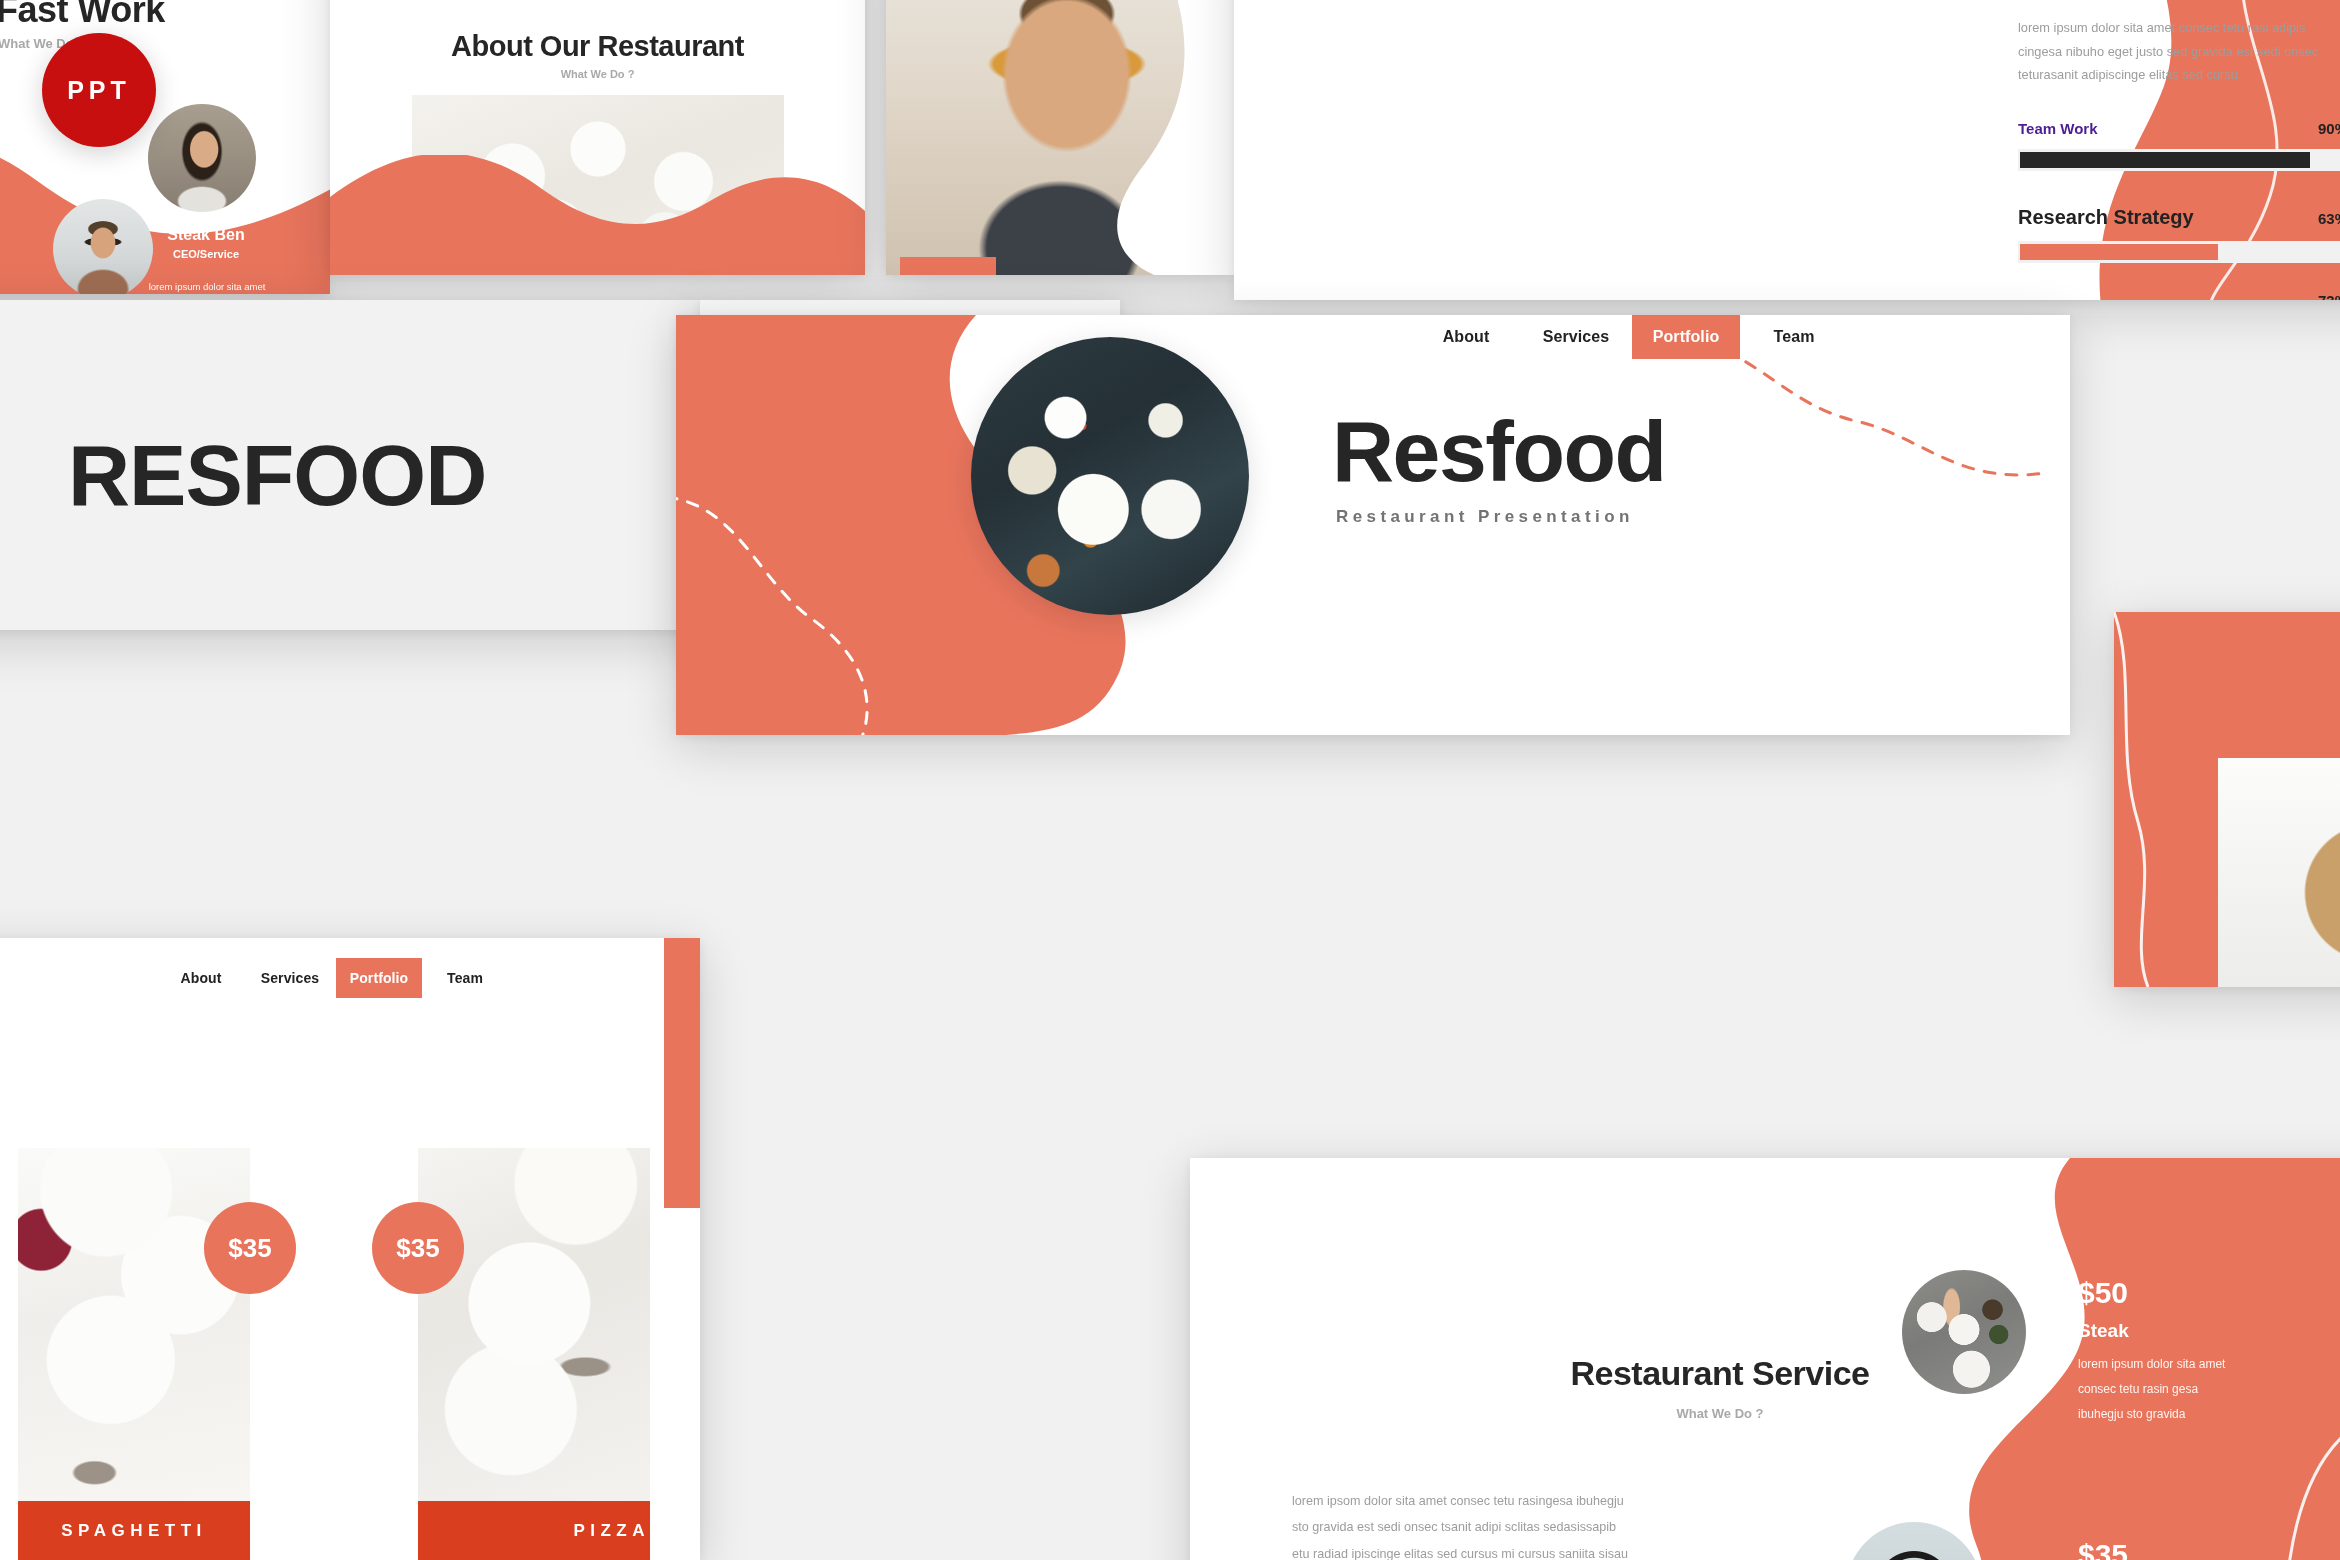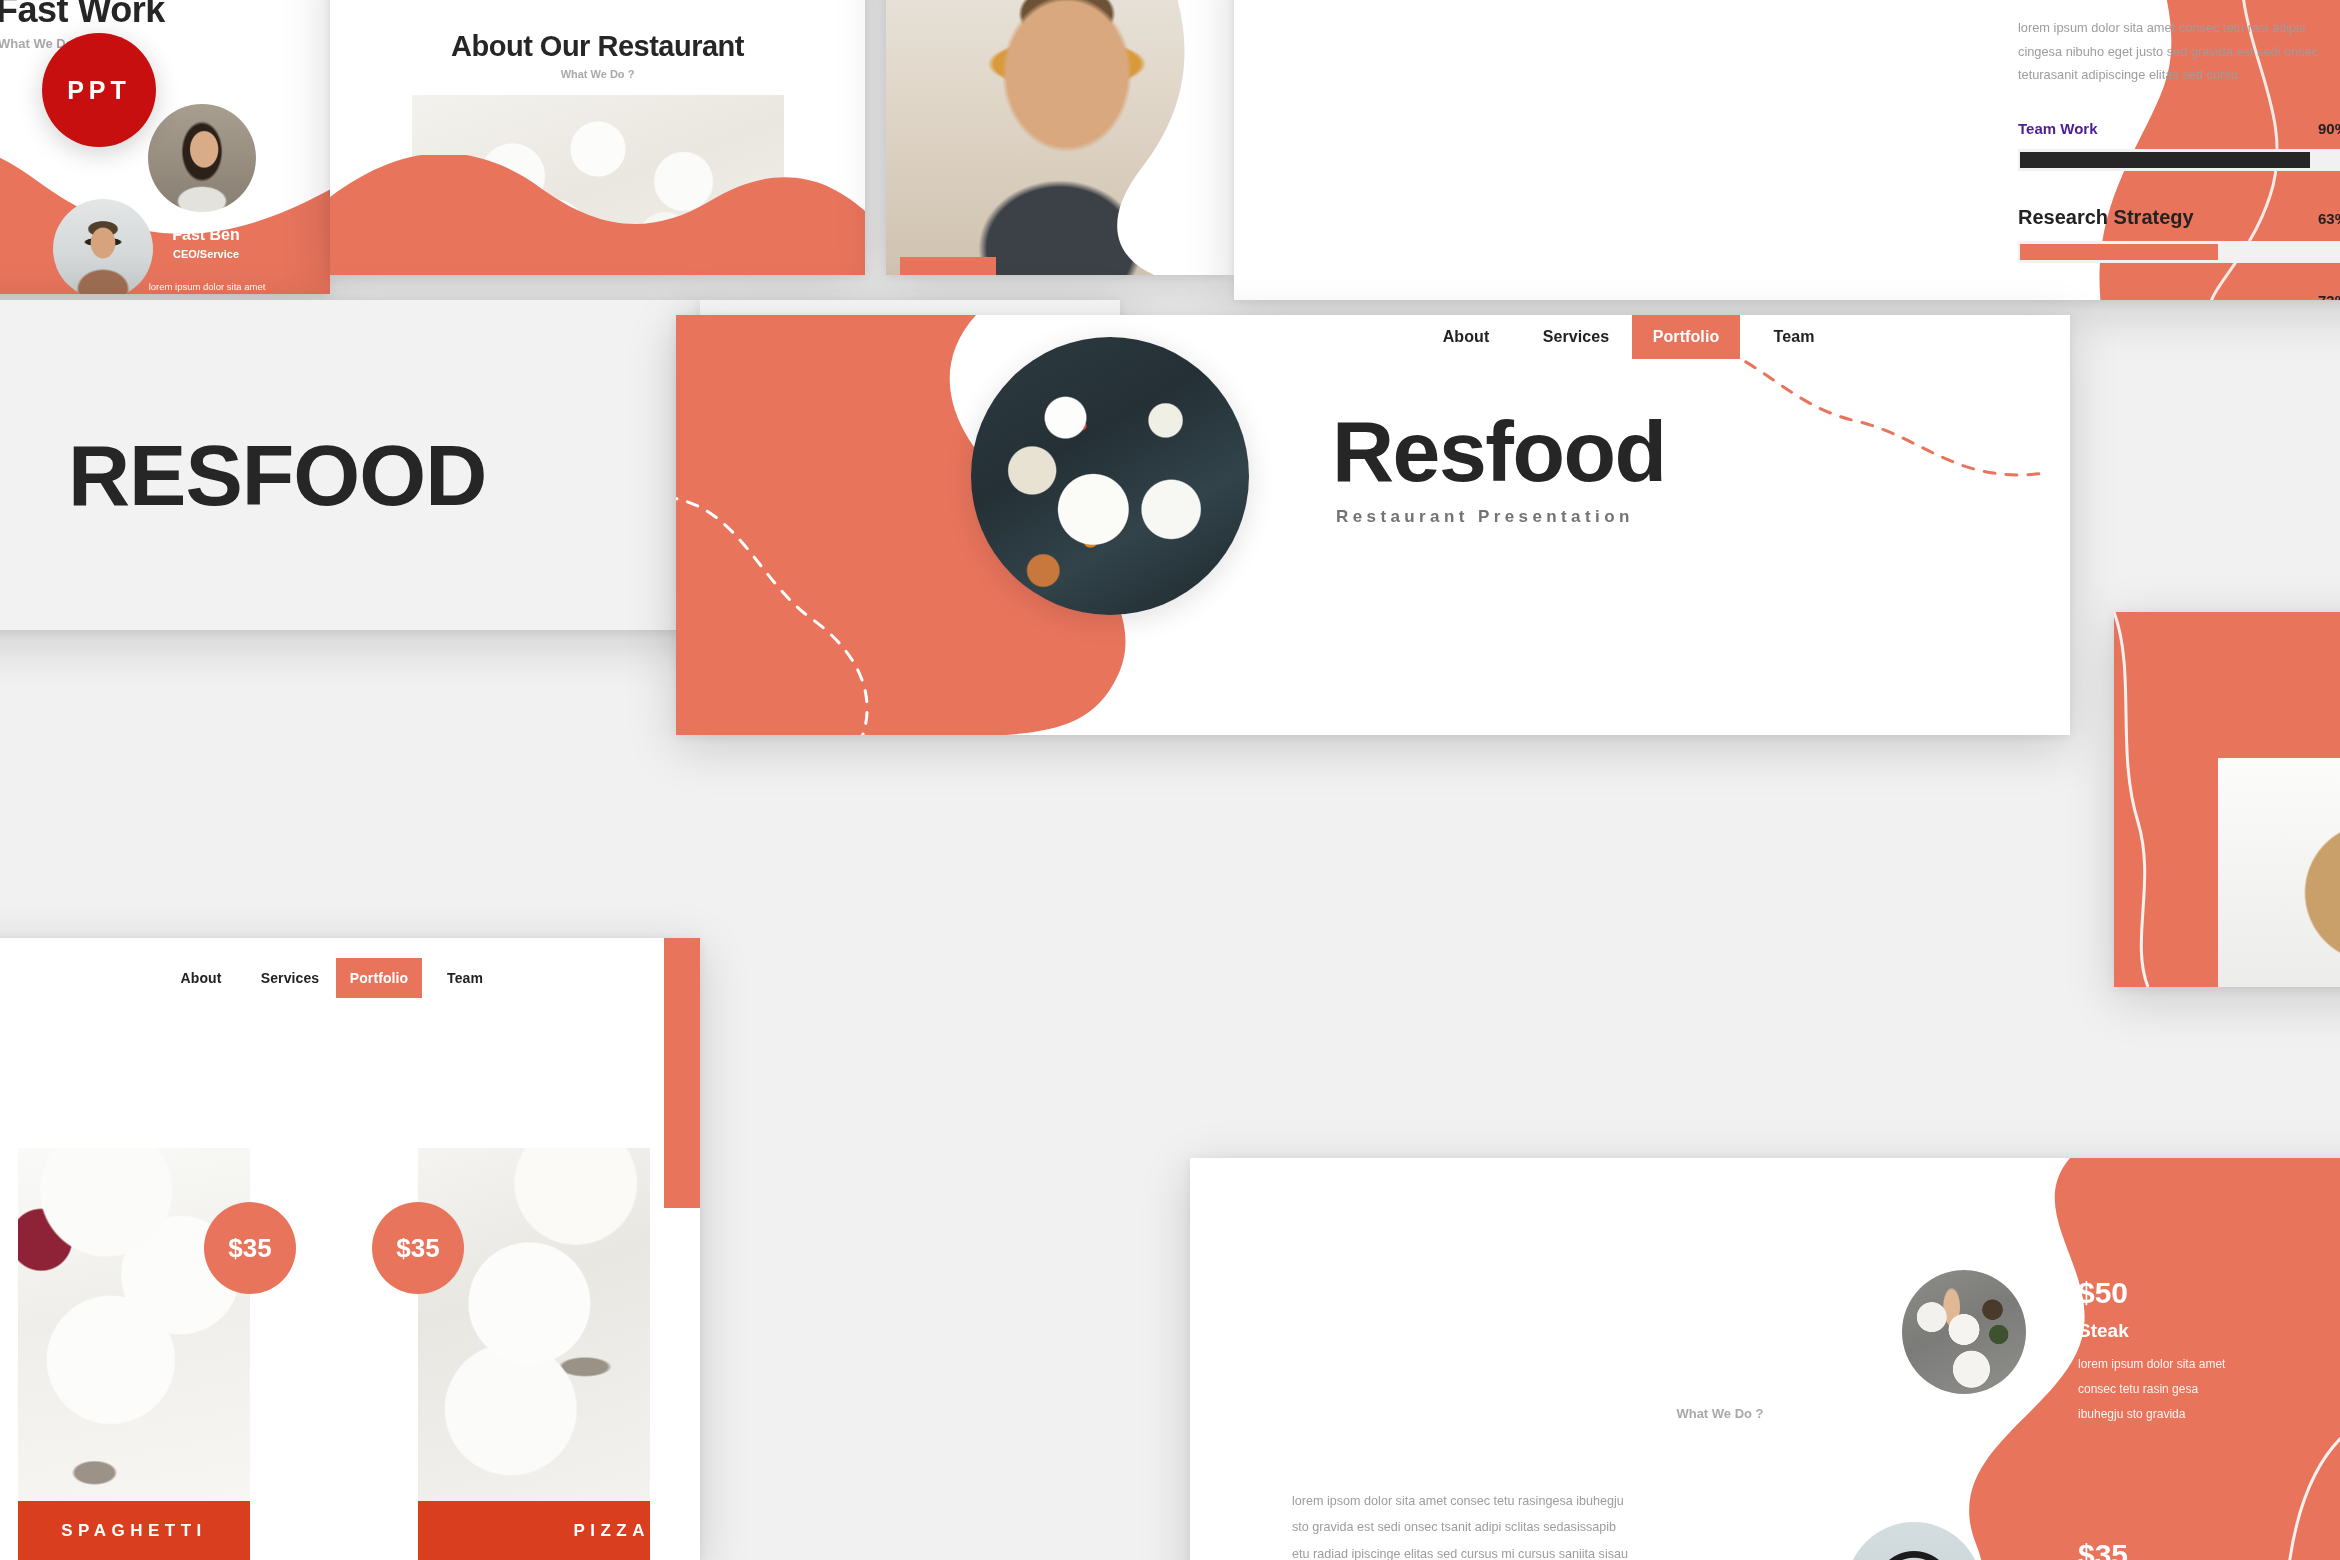--- a/index.html
+++ b/index.html
@@ -158,21 +158,21 @@
                 background:#E8745C;
                 clip-path:path('M0,60 C90,-12 180,-22 268,44 C352,106 440,118 560,52 L560,160 L0,160 Z');"></div>
 
     <div class="h-title" style="position:absolute; left:226px; top:36px; font-size:36px;">Fast Work</div>
     <div class="h-sub" style="position:absolute; left:228px; top:82px; font-size:13px;">What We Do ?</div>
 
     <div class="circ ph ph-woman" style="position:absolute; left:378px; top:150px; width:108px; height:108px;"></div>
     <div class="circ ph ph-guy2" style="position:absolute; left:283px; top:245px; width:100px; height:100px;"></div>
 
     <div style="position:absolute; left:368px; top:272px; width:136px; text-align:center;
-                font-size:16px; font-weight:800; color:#fff;">Fast Ben</div>
+                font-size:16px; font-weight:800; color:#fff;">Steak Ben</div>
     <div style="position:absolute; left:368px; top:294px; width:136px; text-align:center;
                 font-size:11px; font-weight:700; color:#fff;">CEO/Service</div>
     <div style="position:absolute; left:344px; top:324px; width:186px; text-align:center;
                 font-size:9.5px; color:#fff; line-height:1.95;">
       <div>lorem ipsum dolor sita amet</div>
 
     </div>
   </div>
 
   <div class="circ" style="position:absolute; left:42px; top:33px; width:114px; height:114px;
@@ -288,20 +288,21 @@
   </div>
 
   <div class="slide shadow" style="left:1190px; top:1158px; width:1210px; height:470px;">
     <div class="nav" style="left:866px; top:20px; height:40px; font-size:13px;">
       <div class="item" style="width:82px;">About</div>
       <div class="item" style="width:88px;">Services</div>
       <div class="item active" style="width:82px;">Portfolio</div>
       <div class="item" style="width:82px;">Team</div>
     </div>
 
+    <div class="h-title" style="position:absolute; left:290px; top:196px; width:480px; text-align:center; font-size:34px;">Restaurant Service</div>
     <div class="h-sub" style="position:absolute; left:290px; top:248px; width:480px; text-align:center; font-size:13px;">What We Do ?</div>
 
     <div class="body-txt" style="position:absolute; left:102px; top:330px; width:470px; font-size:12.6px; line-height:2.1;">
       <div>lorem ipsom dolor sita amet consec tetu rasingesa ibuhegju</div>
       <div>sto gravida est sedi onsec tsanit adipi sclitas sedasissapib</div>
       <div>etu radiad ipiscinge elitas sed cursus mi cursus saniita sisau</div>
     </div>
 
     <div style="position:absolute; right:0; top:0; width:520px; height:470px; background:#E8745C;
                 clip-path:path('M520,0 L190,0 C140,58 232,122 196,196 C164,262 62,300 96,386 C120,446 80,458 120,470 L520,470 Z');"></div>

